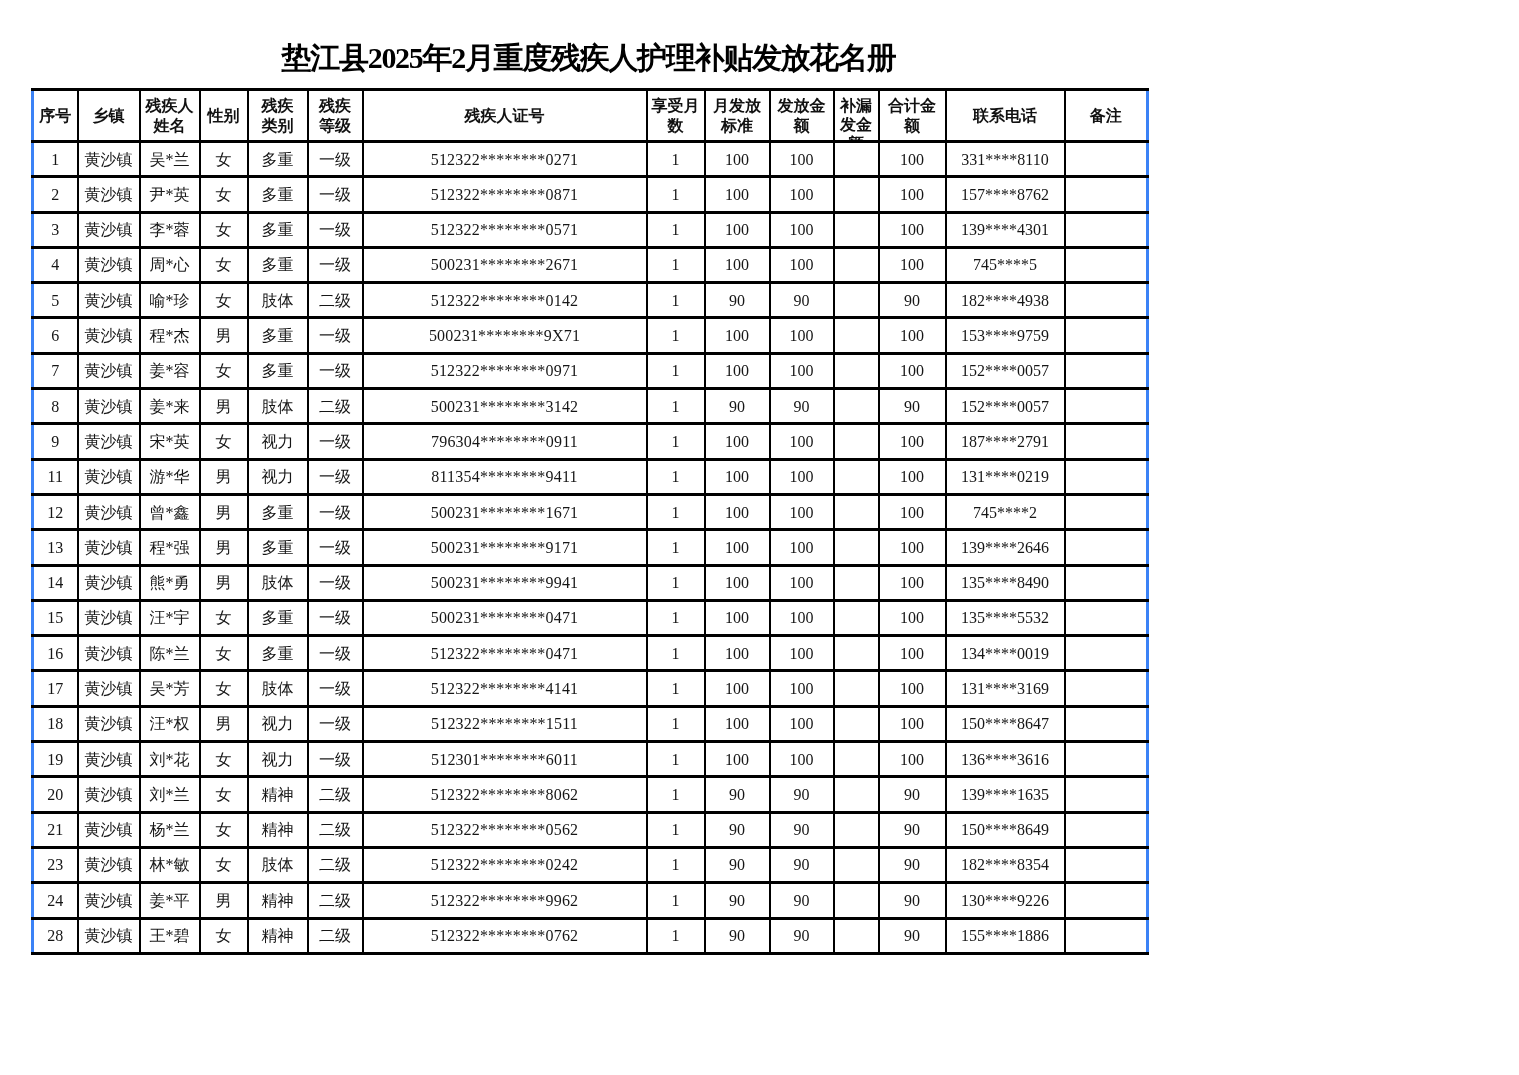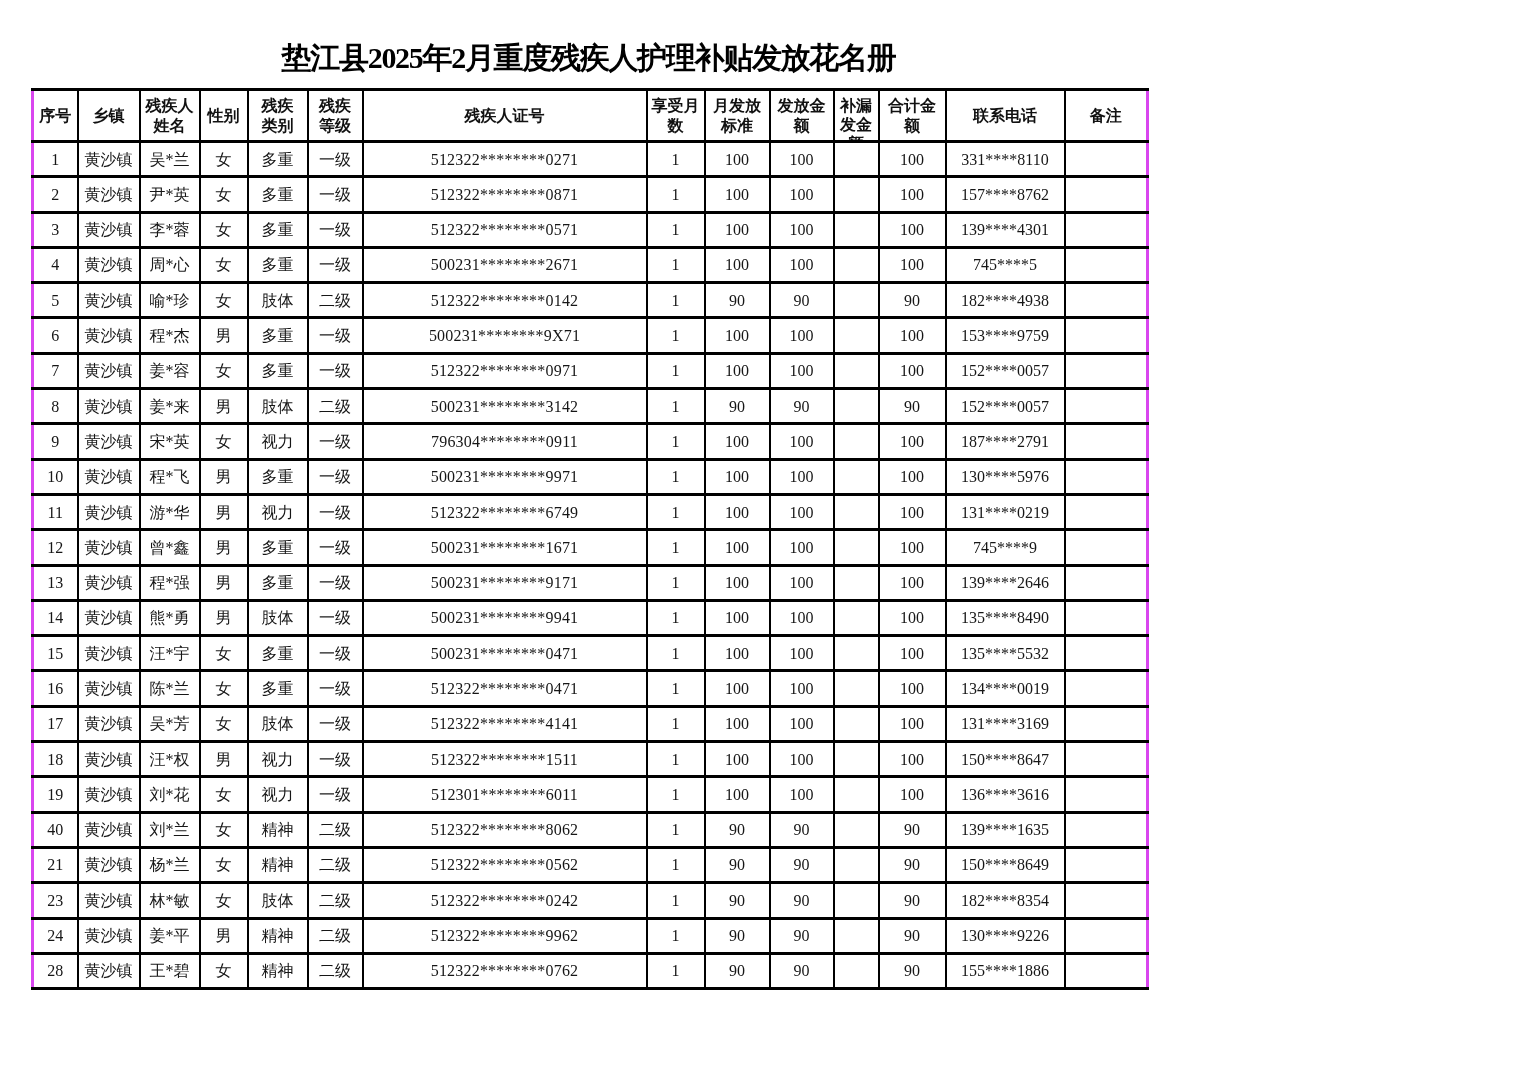--- a/index.html
+++ b/index.html
@@ -28,21 +28,21 @@
     white-space: nowrap;
     font-family: Liberation Serif, serif;
   }
   table.roster {
     position: absolute;
     left: 31px;
     top: 88px;
     width: 1115px;
     border-collapse: collapse;
     table-layout: fixed;
-    border: 3px solid #d946ef;
+    border: 3px solid #3b82f6;
   }
   table.roster th,
   table.roster td {
     border: 2px solid #000000;
     border-top-width: 3px;
     border-bottom-width: 3px;
     padding: 0;
     margin: 0;
     text-align: center;
     vertical-align: middle;
@@ -286,43 +286,27 @@
         <td class="c-cert_no">796304********0911</td>
         <td class="c-months">1</td>
         <td class="c-monthly_standard">100</td>
         <td class="c-amount">100</td>
         <td class="c-supplement"></td>
         <td class="c-total">100</td>
         <td class="c-phone">187****2791</td>
         <td class="c-note"></td>
       </tr>
       <tr>
-        <td class="c-seq">10</td>
-        <td class="c-town">黄沙镇</td>
-        <td class="c-name">程*飞</td>
-        <td class="c-gender">男</td>
-        <td class="c-category">多重</td>
-        <td class="c-level">一级</td>
-        <td class="c-cert_no">500231********9971</td>
-        <td class="c-months">1</td>
-        <td class="c-monthly_standard">100</td>
-        <td class="c-amount">100</td>
-        <td class="c-supplement"></td>
-        <td class="c-total">100</td>
-        <td class="c-phone">130****5976</td>
-        <td class="c-note"></td>
-      </tr>
-      <tr>
         <td class="c-seq">11</td>
         <td class="c-town">黄沙镇</td>
         <td class="c-name">游*华</td>
         <td class="c-gender">男</td>
         <td class="c-category">视力</td>
         <td class="c-level">一级</td>
-        <td class="c-cert_no">512322********6749</td>
+        <td class="c-cert_no">811354********9411</td>
         <td class="c-months">1</td>
         <td class="c-monthly_standard">100</td>
         <td class="c-amount">100</td>
         <td class="c-supplement"></td>
         <td class="c-total">100</td>
         <td class="c-phone">131****0219</td>
         <td class="c-note"></td>
       </tr>
       <tr>
         <td class="c-seq">12</td>
@@ -330,21 +314,21 @@
         <td class="c-name">曾*鑫</td>
         <td class="c-gender">男</td>
         <td class="c-category">多重</td>
         <td class="c-level">一级</td>
         <td class="c-cert_no">500231********1671</td>
         <td class="c-months">1</td>
         <td class="c-monthly_standard">100</td>
         <td class="c-amount">100</td>
         <td class="c-supplement"></td>
         <td class="c-total">100</td>
-        <td class="c-phone">745****9</td>
+        <td class="c-phone">745****2</td>
         <td class="c-note"></td>
       </tr>
       <tr>
         <td class="c-seq">13</td>
         <td class="c-town">黄沙镇</td>
         <td class="c-name">程*强</td>
         <td class="c-gender">男</td>
         <td class="c-category">多重</td>
         <td class="c-level">一级</td>
         <td class="c-cert_no">500231********9171</td>
@@ -446,21 +430,21 @@
         <td class="c-cert_no">512301********6011</td>
         <td class="c-months">1</td>
         <td class="c-monthly_standard">100</td>
         <td class="c-amount">100</td>
         <td class="c-supplement"></td>
         <td class="c-total">100</td>
         <td class="c-phone">136****3616</td>
         <td class="c-note"></td>
       </tr>
       <tr>
-        <td class="c-seq">40</td>
+        <td class="c-seq">20</td>
         <td class="c-town">黄沙镇</td>
         <td class="c-name">刘*兰</td>
         <td class="c-gender">女</td>
         <td class="c-category">精神</td>
         <td class="c-level">二级</td>
         <td class="c-cert_no">512322********8062</td>
         <td class="c-months">1</td>
         <td class="c-monthly_standard">90</td>
         <td class="c-amount">90</td>
         <td class="c-supplement"></td>

